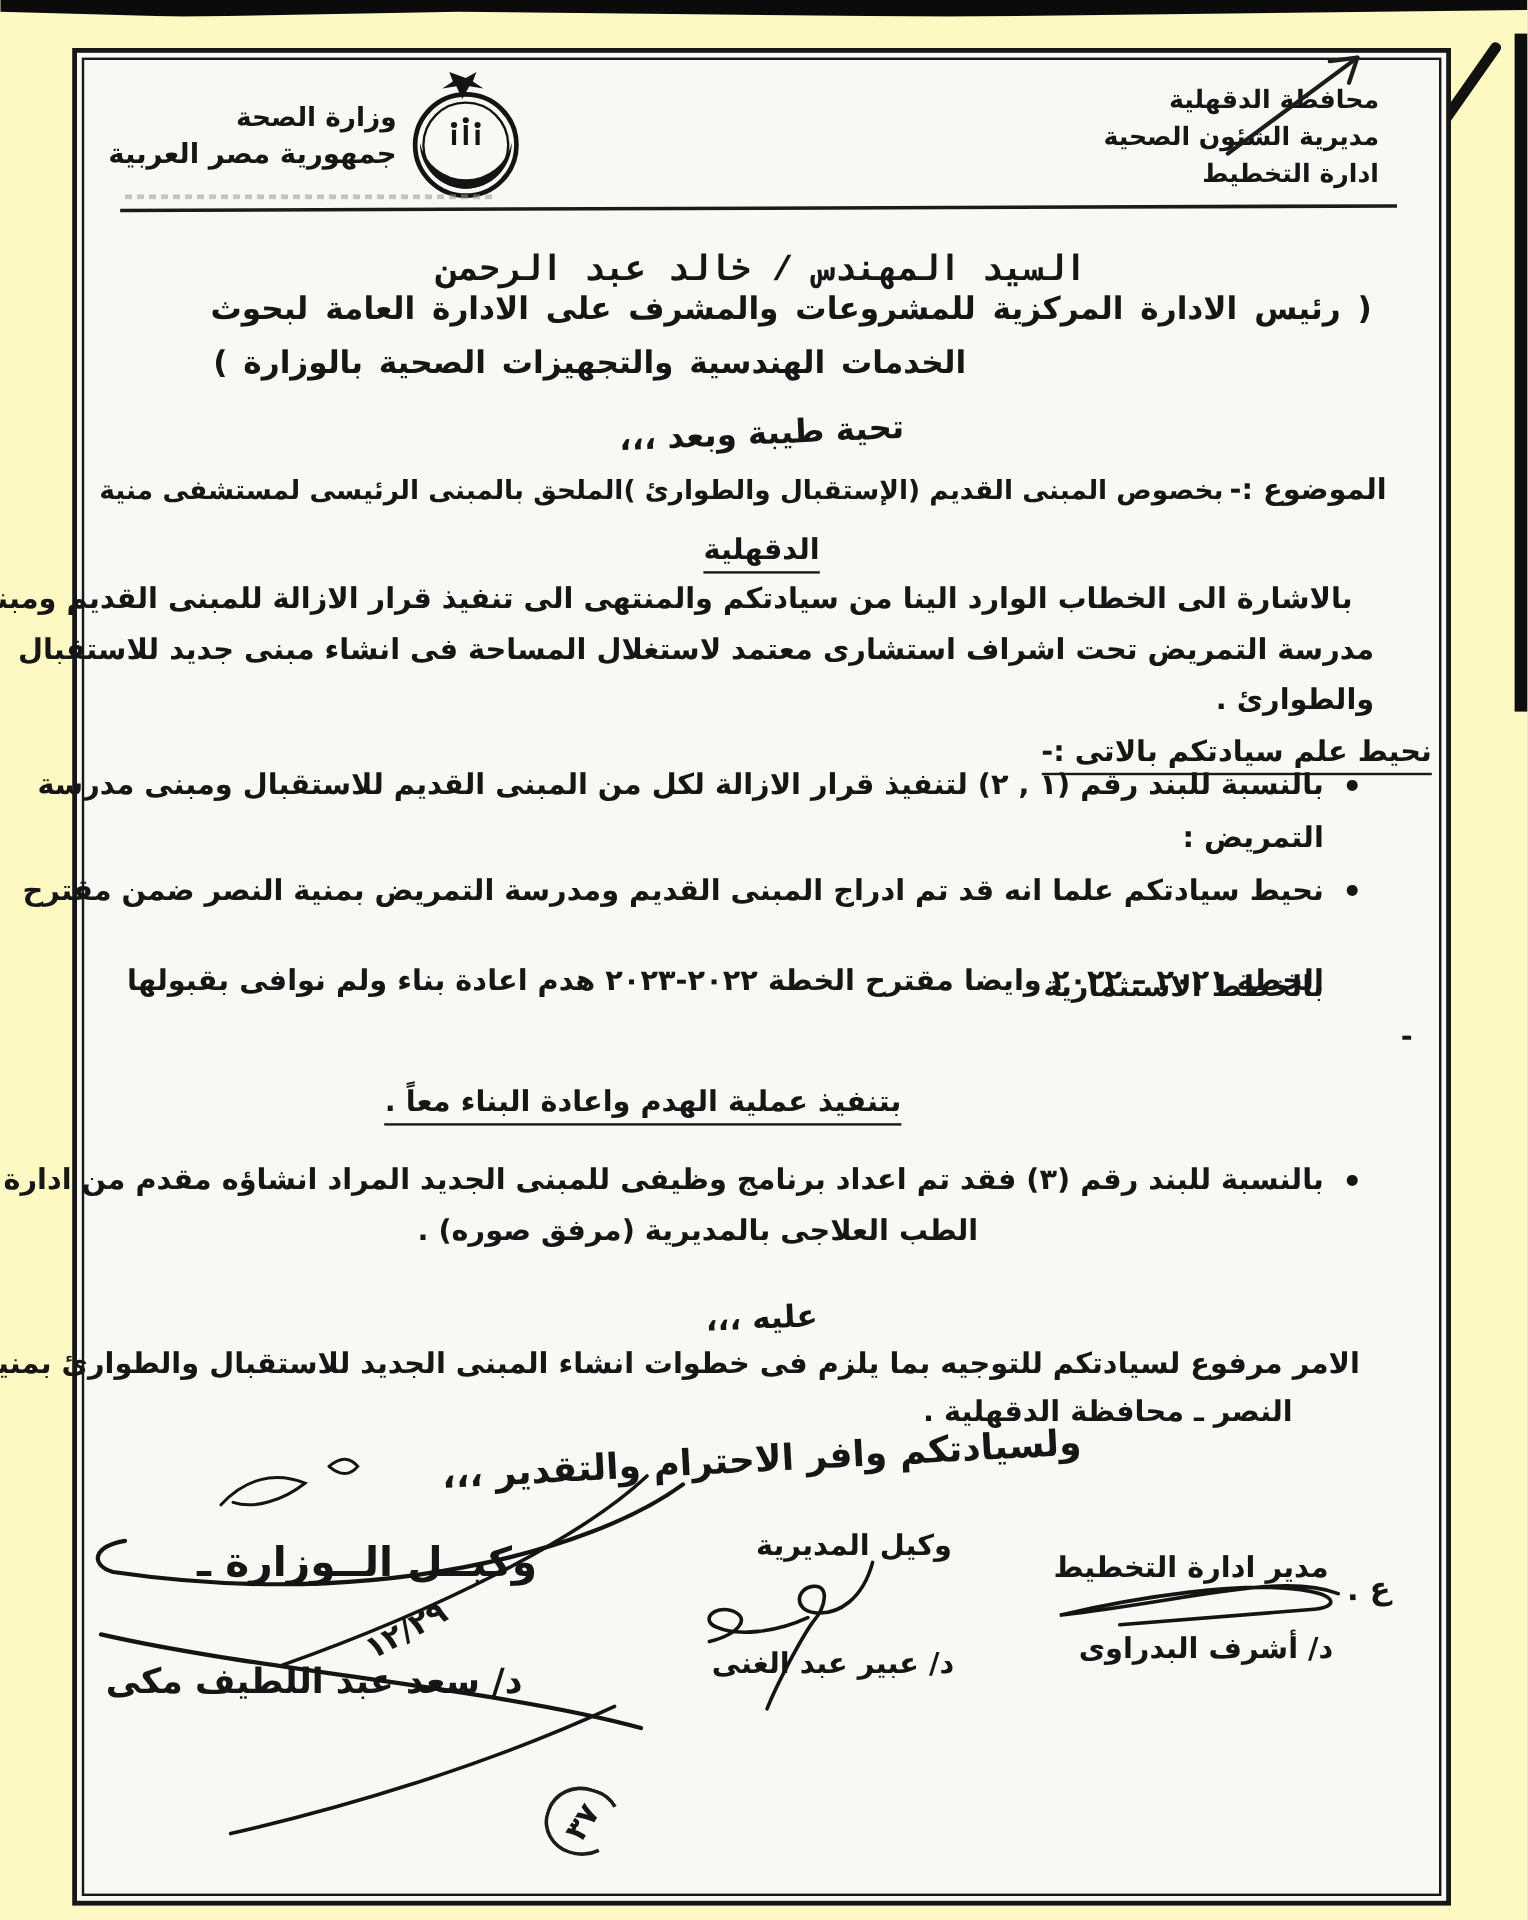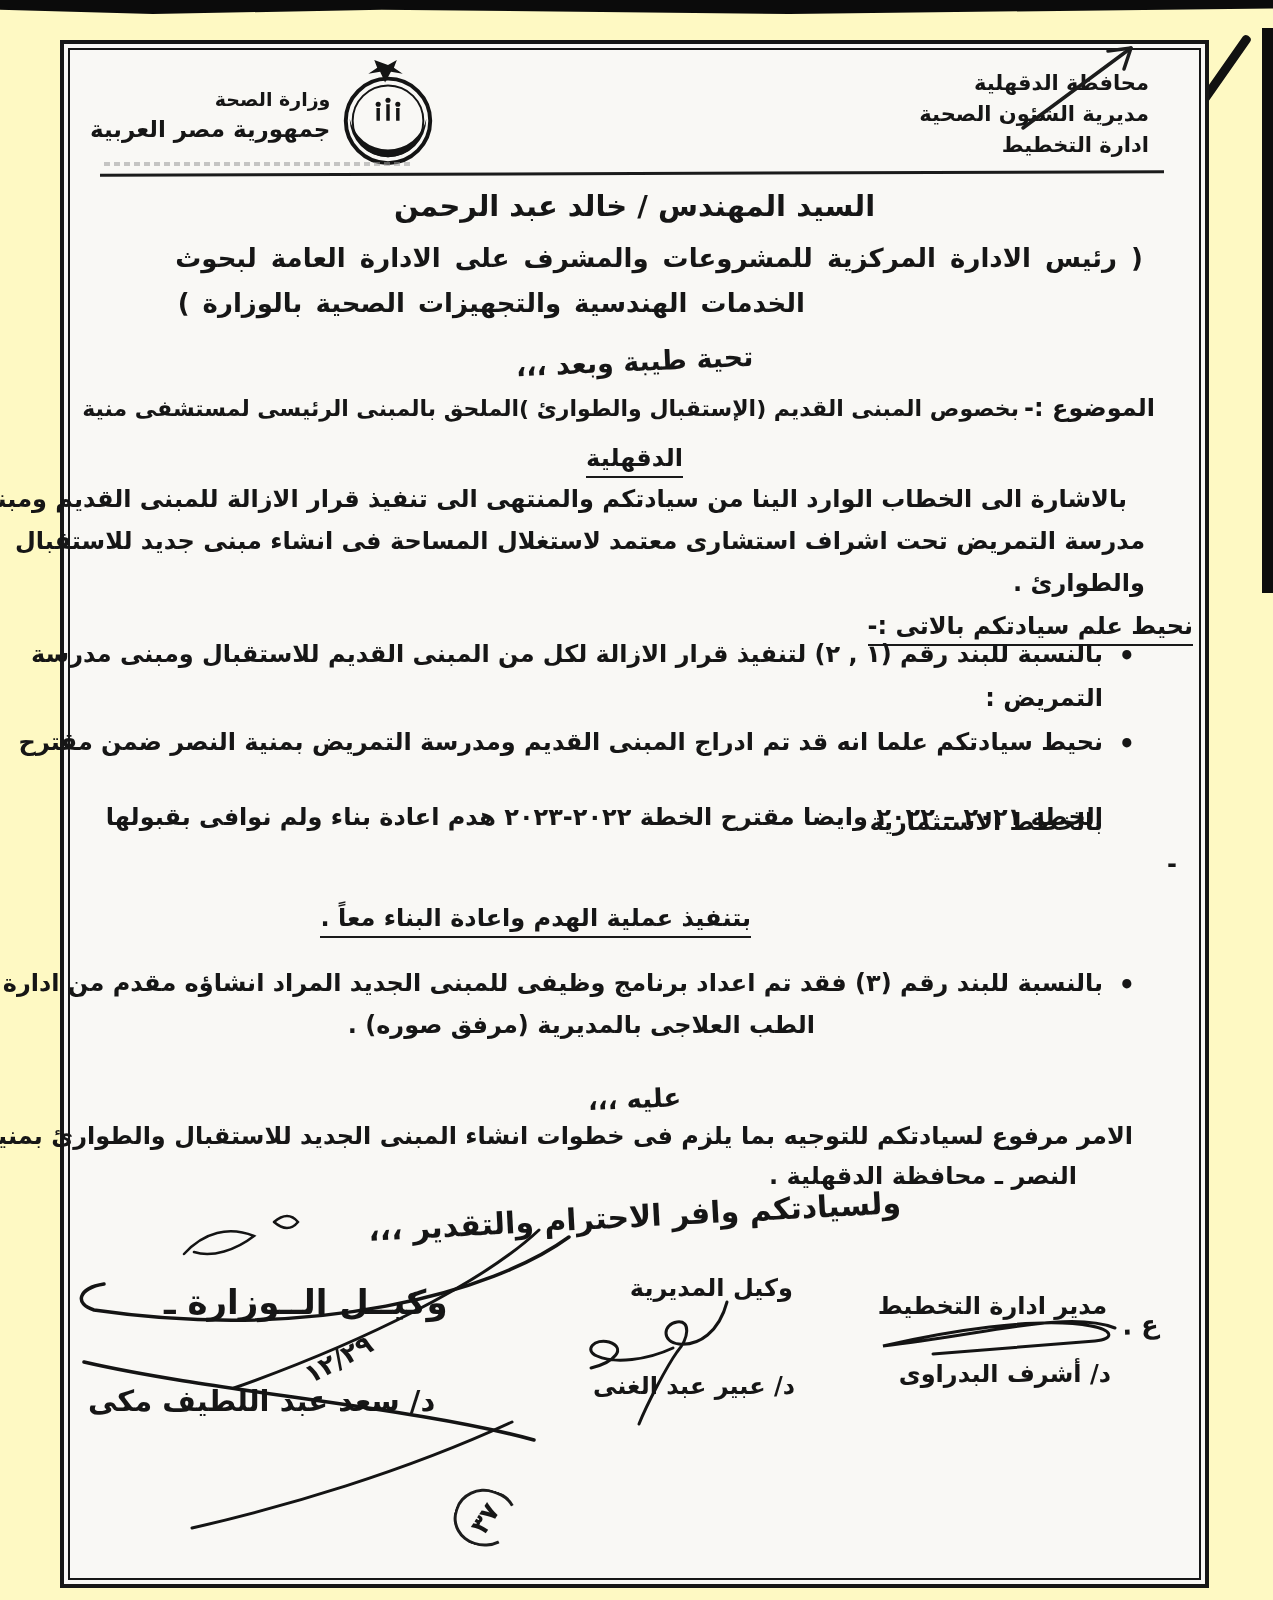--- a/index.html
+++ b/index.html
@@ -17,21 +17,21 @@
   .paper::before{content:"";position:absolute;inset:4px;border:2px solid #171717;pointer-events:none;}
   .abs{position:absolute;white-space:nowrap;}
   .b{font-weight:bold;}
   .u{border-bottom:2.5px solid #1a1a1a;padding-bottom:4px;}
   .center{left:0;right:0;text-align:center;white-space:nowrap;}
   .hand{transform:rotate(-2.5deg);}.fs22{font-size:22px;}.fs24{font-size:24px;}
   .fs26{font-size:26px;}.fs27{font-size:27px;}.fs29{font-size:29px;}.fs30{font-size:30px;}.fs34{font-size:34px;}
   .corner-block{top:24px;right:56px;text-align:right;line-height:31px;font-size:21px;font-weight:bold;}
   .logo-block{position:absolute;top:14px;left:26px;display:flex;direction:ltr;align-items:center;gap:4px;}
   .ministry-text{text-align:right;line-height:30px;}
-  .ministry-text .l1{font-size:19px;font-weight:bold;}
+  .ministry-text .l1{font-size:22px;font-weight:bold;}
   .ministry-text .l2{font-size:23px;font-weight:bold;}
   .logo-underline{position:absolute;top:118px;left:40px;width:310px;height:4px;opacity:.55;
     background:repeating-linear-gradient(90deg,#9a9a9a 0 6px,transparent 6px 10px);}
   .header-rule{position:absolute;top:128px;left:36px;width:1064px;height:3px;background:#1b1b1b;
                transform:rotate(-0.2deg);}
   .bullet-dot{font-size:26px;font-weight:bold;}
   .pageno{position:absolute;left:390px;top:1445px;width:56px;height:52px;border:3px solid #1d1d1d;
           border-radius:52% 46% 56% 48%;display:flex;align-items:center;justify-content:center;
           transform:rotate(18deg);border-right-color:transparent;}
   .pageno span{font-size:25px;font-weight:bold;transform:rotate(-75deg);display:block;}
@@ -72,21 +72,21 @@
         <path d="M45 50 v13 M55 46 v17 M65 50 v13" stroke="#141414" stroke-width="3.5" fill="none"></path>
         <circle cx="45" cy="46" r="2.6" fill="#141414"></circle>
         <circle cx="55" cy="42" r="2.6" fill="#141414"></circle>
         <circle cx="65" cy="46" r="2.6" fill="#141414"></circle>
       </svg>
     </div>
     <div class="logo-underline"></div>
 
     <div class="header-rule"></div>
 
-    <div class="abs center b fs29" style="top:145px;">السيد المهندس / خالد عبد الرحمن</div>
+    <div class="abs center b fs29" style="top:162px;font-family:Liberation Mono, monospace;">السيد المهندس / خالد عبد الرحمن</div>
     <div class="abs b fs26" style="top:199px;right:62px;word-spacing:5px;">( رئيس الادارة المركزية للمشروعات والمشرف على الادارة العامة لبحوث</div>
     <div class="abs b fs26" style="top:244px;right:400px;word-spacing:4px;">الخدمات الهندسية والتجهيزات الصحية بالوزارة )</div>
 
     <div class="abs center b fs27 hand" style="top:302px;">تحية طيبة وبعد ،،،</div>
 
     <div class="abs" style="top:350px;right:50px;left:10px;text-align:right;overflow:hidden;">
       <span class="b fs24 u">الموضوع :-</span>
       <span class="b fs22 u">بخصوص المبنى القديم (الإستقبال والطوارئ )الملحق بالمبنى الرئيسى لمستشفى منية النصر – محافظة</span>
     </div>
     <div class="abs center" style="top:400px;">

